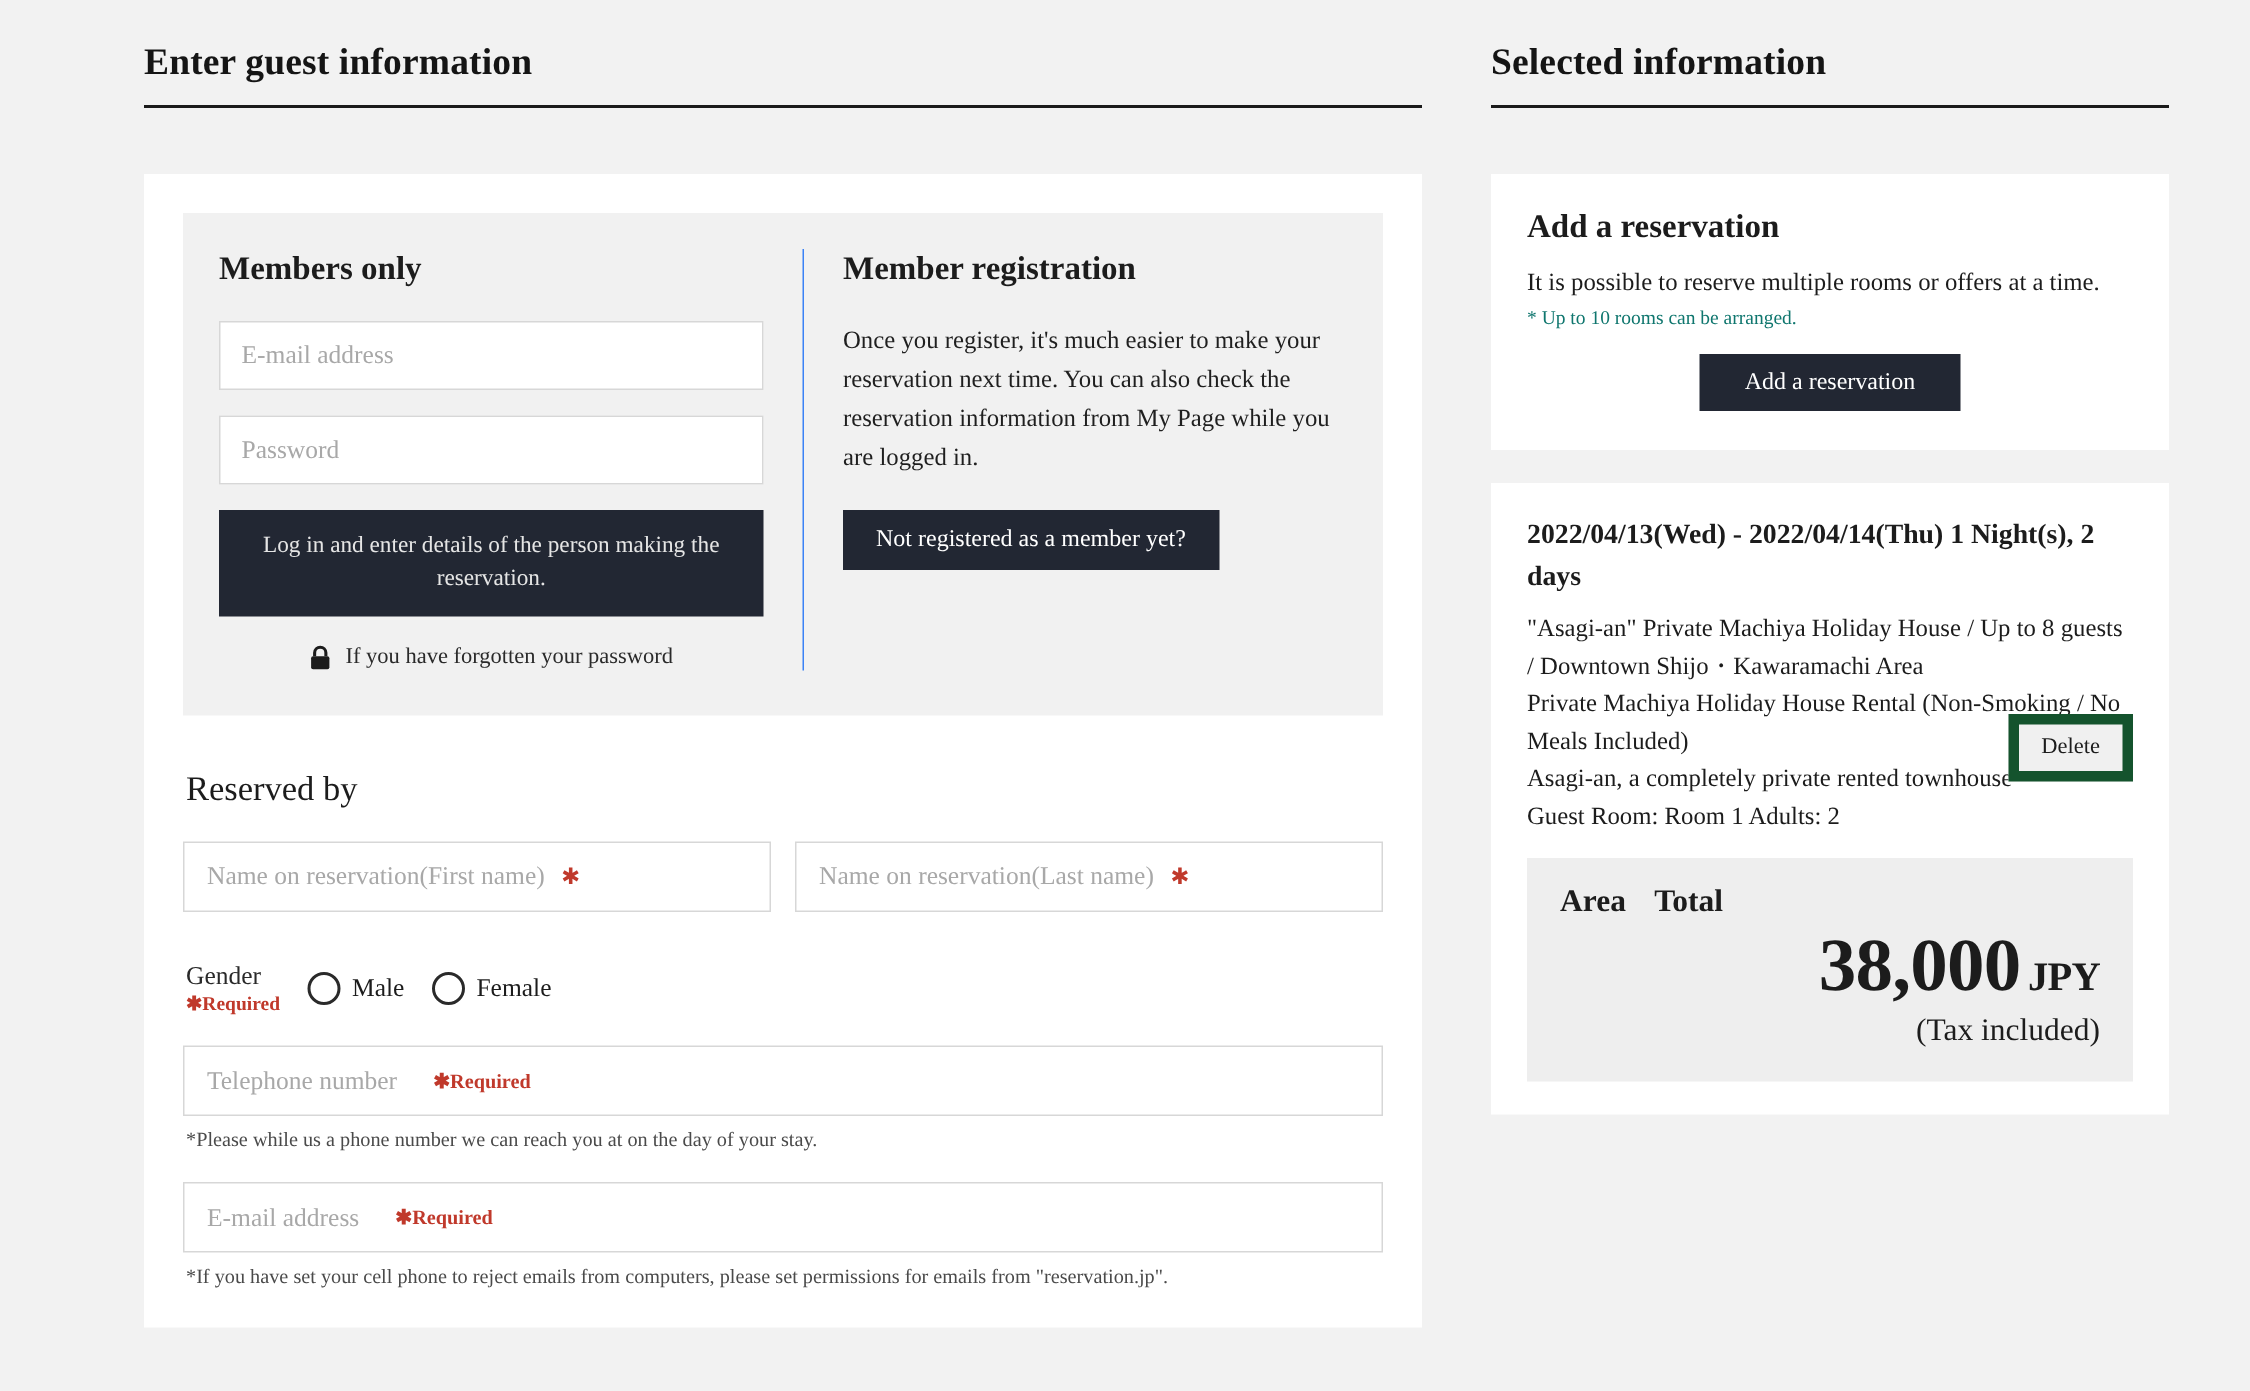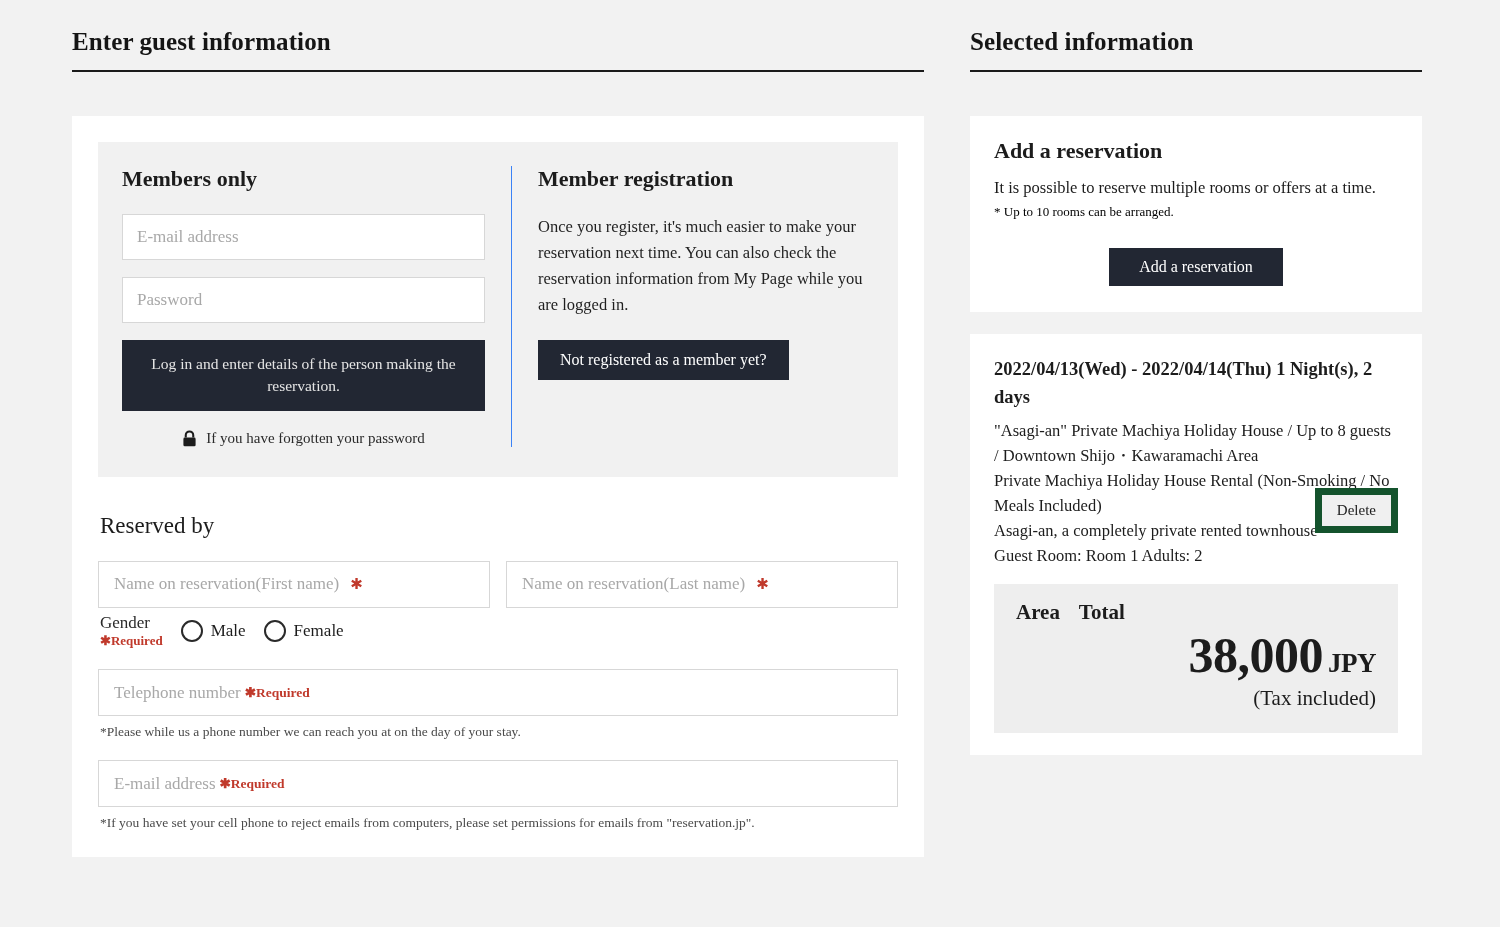--- a/index.html
+++ b/index.html
@@ -10,21 +10,21 @@
     height: 927px;
     background: #f2f2f2;
     font-family: "Liberation Serif", serif;
     color: #1c1c1c;
   }
   .page {
     position: relative;
     width: 1500px;
     height: 927px;
     display: flex;
-    padding: 28px 72px 0 72px;
+    padding: 28px 72px 0 96px;
     gap: 46px;
   }
   .col-left { width: 852px; flex: none; }
   .col-right { width: 452px; flex: none; }
 
   .section-title {
     font-size: 25px;
     font-weight: bold;
     letter-spacing: .1px;
     padding-bottom: 14px;
@@ -112,21 +112,21 @@
     padding: 11px 22px;
     cursor: pointer;
   }
 
   
   .reserved-head {
     font-size: 23px;
     font-weight: normal;
     margin: 36px 0 22px 2px;
   }
-  .name-row { display: flex; gap: 16px; margin-bottom: 4px; }
+  .name-row { display: flex; gap: 16px; margin-bottom: 32px; }
   .name-field {
     flex: 1;
     height: 47px;
     border: 1px solid #d7d7d7;
     background: #fff;
     display: flex;
     align-items: center;
     padding: 0 15px;
     font-size: 17px;
     color: #a8a8a8;
@@ -163,36 +163,36 @@
 
   .full-field {
     height: 47px;
     border: 1px solid #d7d7d7;
     background: #fff;
     display: flex;
     align-items: center;
     padding: 0 15px;
     font-size: 17px;
     color: #a8a8a8;
-    gap: 4px;
+    gap: 24px;
     margin-bottom: 8px;
   }
   .inline-req { color: #c0392b; font-size: 13.5px; font-weight: bold; }
   .note {
     font-size: 13.5px;
     color: #4a4a4a;
     margin: 0 0 20px 2px;
   }
   .note.last { margin-bottom: 0; }
 
   
   .res-card { background: #fff; padding: 22px 24px 26px 24px; margin-bottom: 22px; }
   .res-head { font-size: 22px; font-weight: bold; margin: 0 0 12px 0; }
   .res-desc { font-size: 16.5px; line-height: 1.48; margin: 0 0 4px 0; }
-  .res-small { font-size: 13px; color: #000000; margin: 0 0 28px 0; }
+  .res-small { font-size: 13px; color: #0f766e; margin: 0 0 16px 0; }
   .add-btn-wrap { text-align: center; }
   .btn-add {
     background: #222733;
     color: #fff;
     border: none;
     font-family: "Liberation Serif", serif;
     font-size: 16px;
     padding: 10px 30px;
     cursor: pointer;
   }

